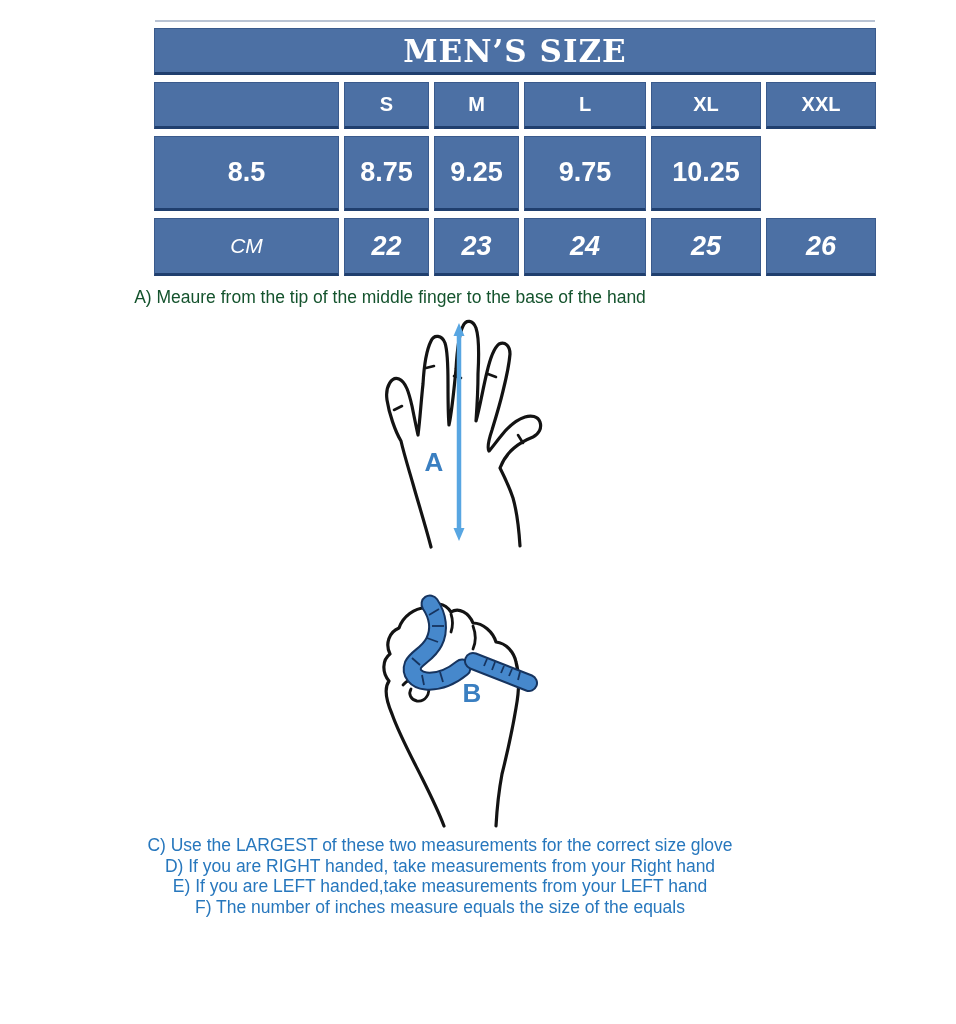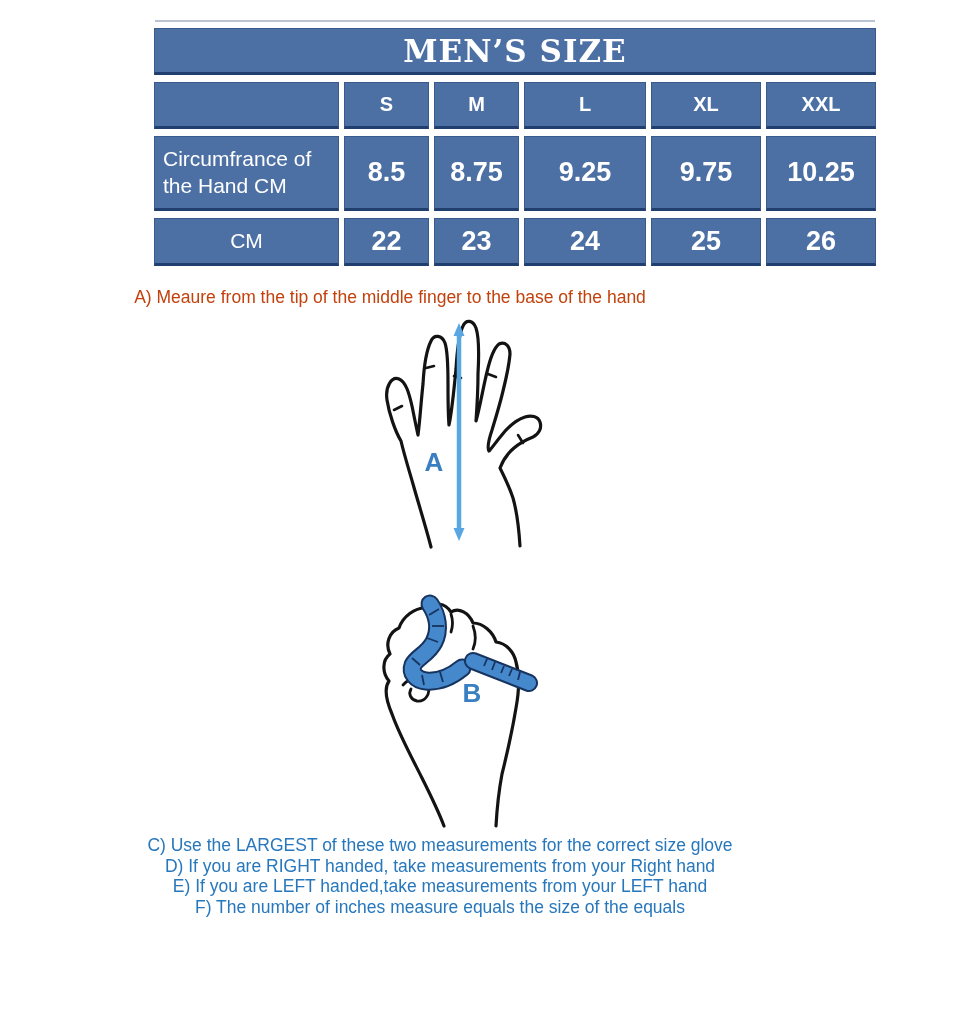--- a/index.html
+++ b/index.html
@@ -24,25 +24,25 @@
   .t-row { display:grid; grid-template-columns:185px 85px 85px 122px 110px 110px; gap:5px; }
   .cell {
     box-sizing:border-box;
     background:#4c70a4; border:1px solid #3a5a8c; border-bottom:3px solid #203f6e;
     color:#ffffff; display:flex; align-items:center; justify-content:center;
     text-align:center;
   }
   .t-head .cell { height:47px; font-weight:bold; font-size:20px; }
   .row-circ .cell { height:75px; font-weight:bold; font-size:27px; }
   .row-circ .label-cell { font-weight:normal; font-size:21px; justify-content:flex-start; text-align:left; padding-left:8px; line-height:1.25; }
-  .row-cm .cell { height:48px; font-weight:bold; font-size:27px; }
+  .row-cm .cell { height:58px; font-weight:bold; font-size:27px;font-style:italic; }
   .row-cm .label-cell { font-weight:normal; font-size:21px; }
 
   
-  .note { position:absolute; left:0; width:780px; text-align:center; color:#c2410c; font-size:17.5px; }
+  .note { position:absolute; left:0; width:780px; text-align:center; color:#14532d; font-size:17.5px; }
   #note-a { top:287px; }
   #note-b { top:560px; }
   .notes-cf { position:absolute; left:0; top:835px; width:880px; text-align:center; color:#2777bd; font-size:17.5px; line-height:20.5px; }
 
   
   .fig-a { position:absolute; left:368px; top:314px; width:220px; height:235px; }
   .fig-b { position:absolute; left:372px; top:588px; width:215px; height:245px; }
   svg text.fig-label { font-family:"Liberation Sans", sans-serif; font-weight:bold; font-size:26px; fill:#3a7fc1; }
 </style>
 </head>
@@ -58,21 +58,20 @@
     <div class="t-row t-head">
       <div class="cell label-cell"></div>
       <div class="cell">S</div>
       <div class="cell">M</div>
       <div class="cell">L</div>
       <div class="cell">XL</div>
       <div class="cell">XXL</div>
     </div>
 
     <div class="t-row row-circ">
-      <div class="cell label-cell">Circumfrance of the Hand CM</div>
       <div class="cell">8.5</div>
       <div class="cell">8.75</div>
       <div class="cell">9.25</div>
       <div class="cell">9.75</div>
       <div class="cell">10.25</div>
     </div>
 
     <div class="t-row row-cm">
       <div class="cell label-cell">CM</div>
       <div class="cell">22</div>

